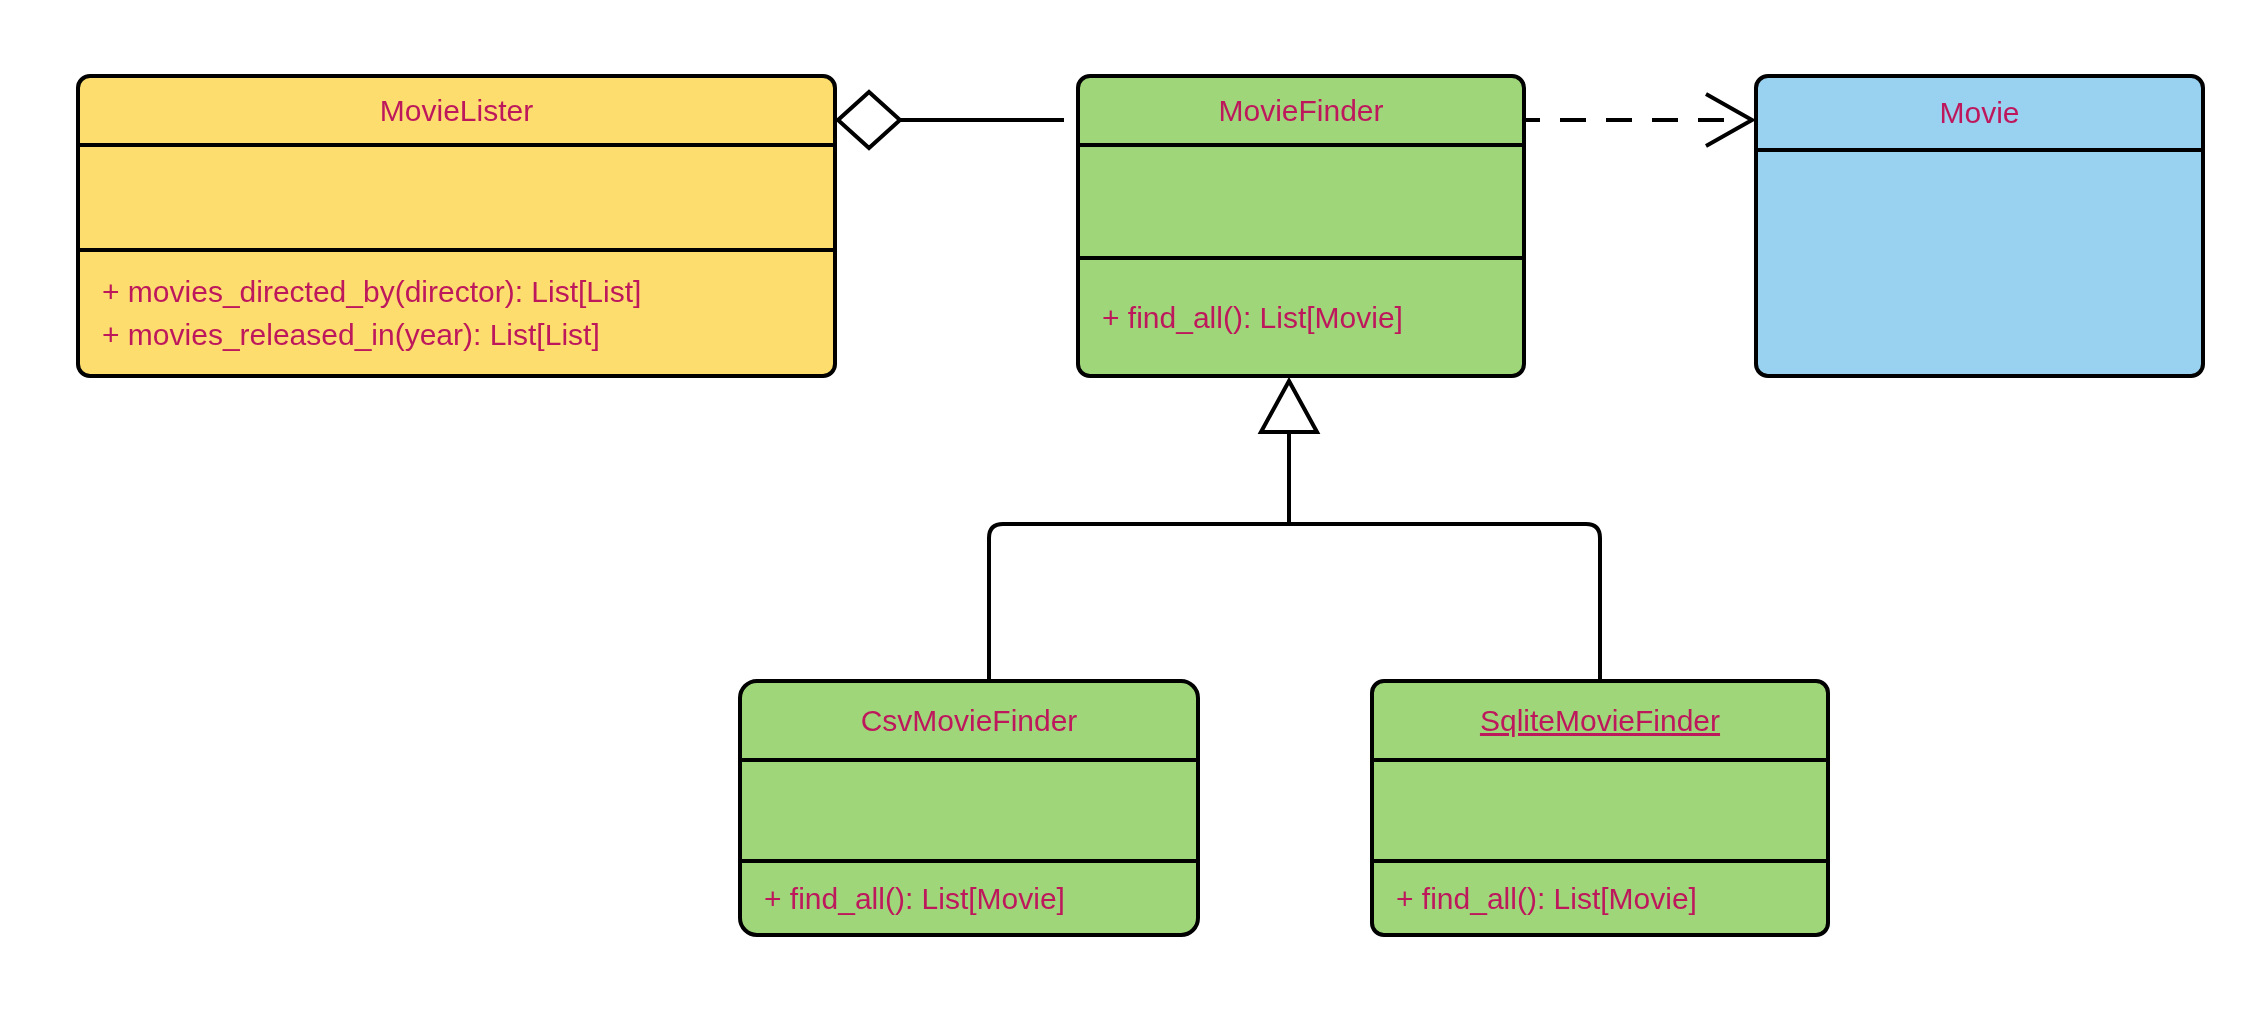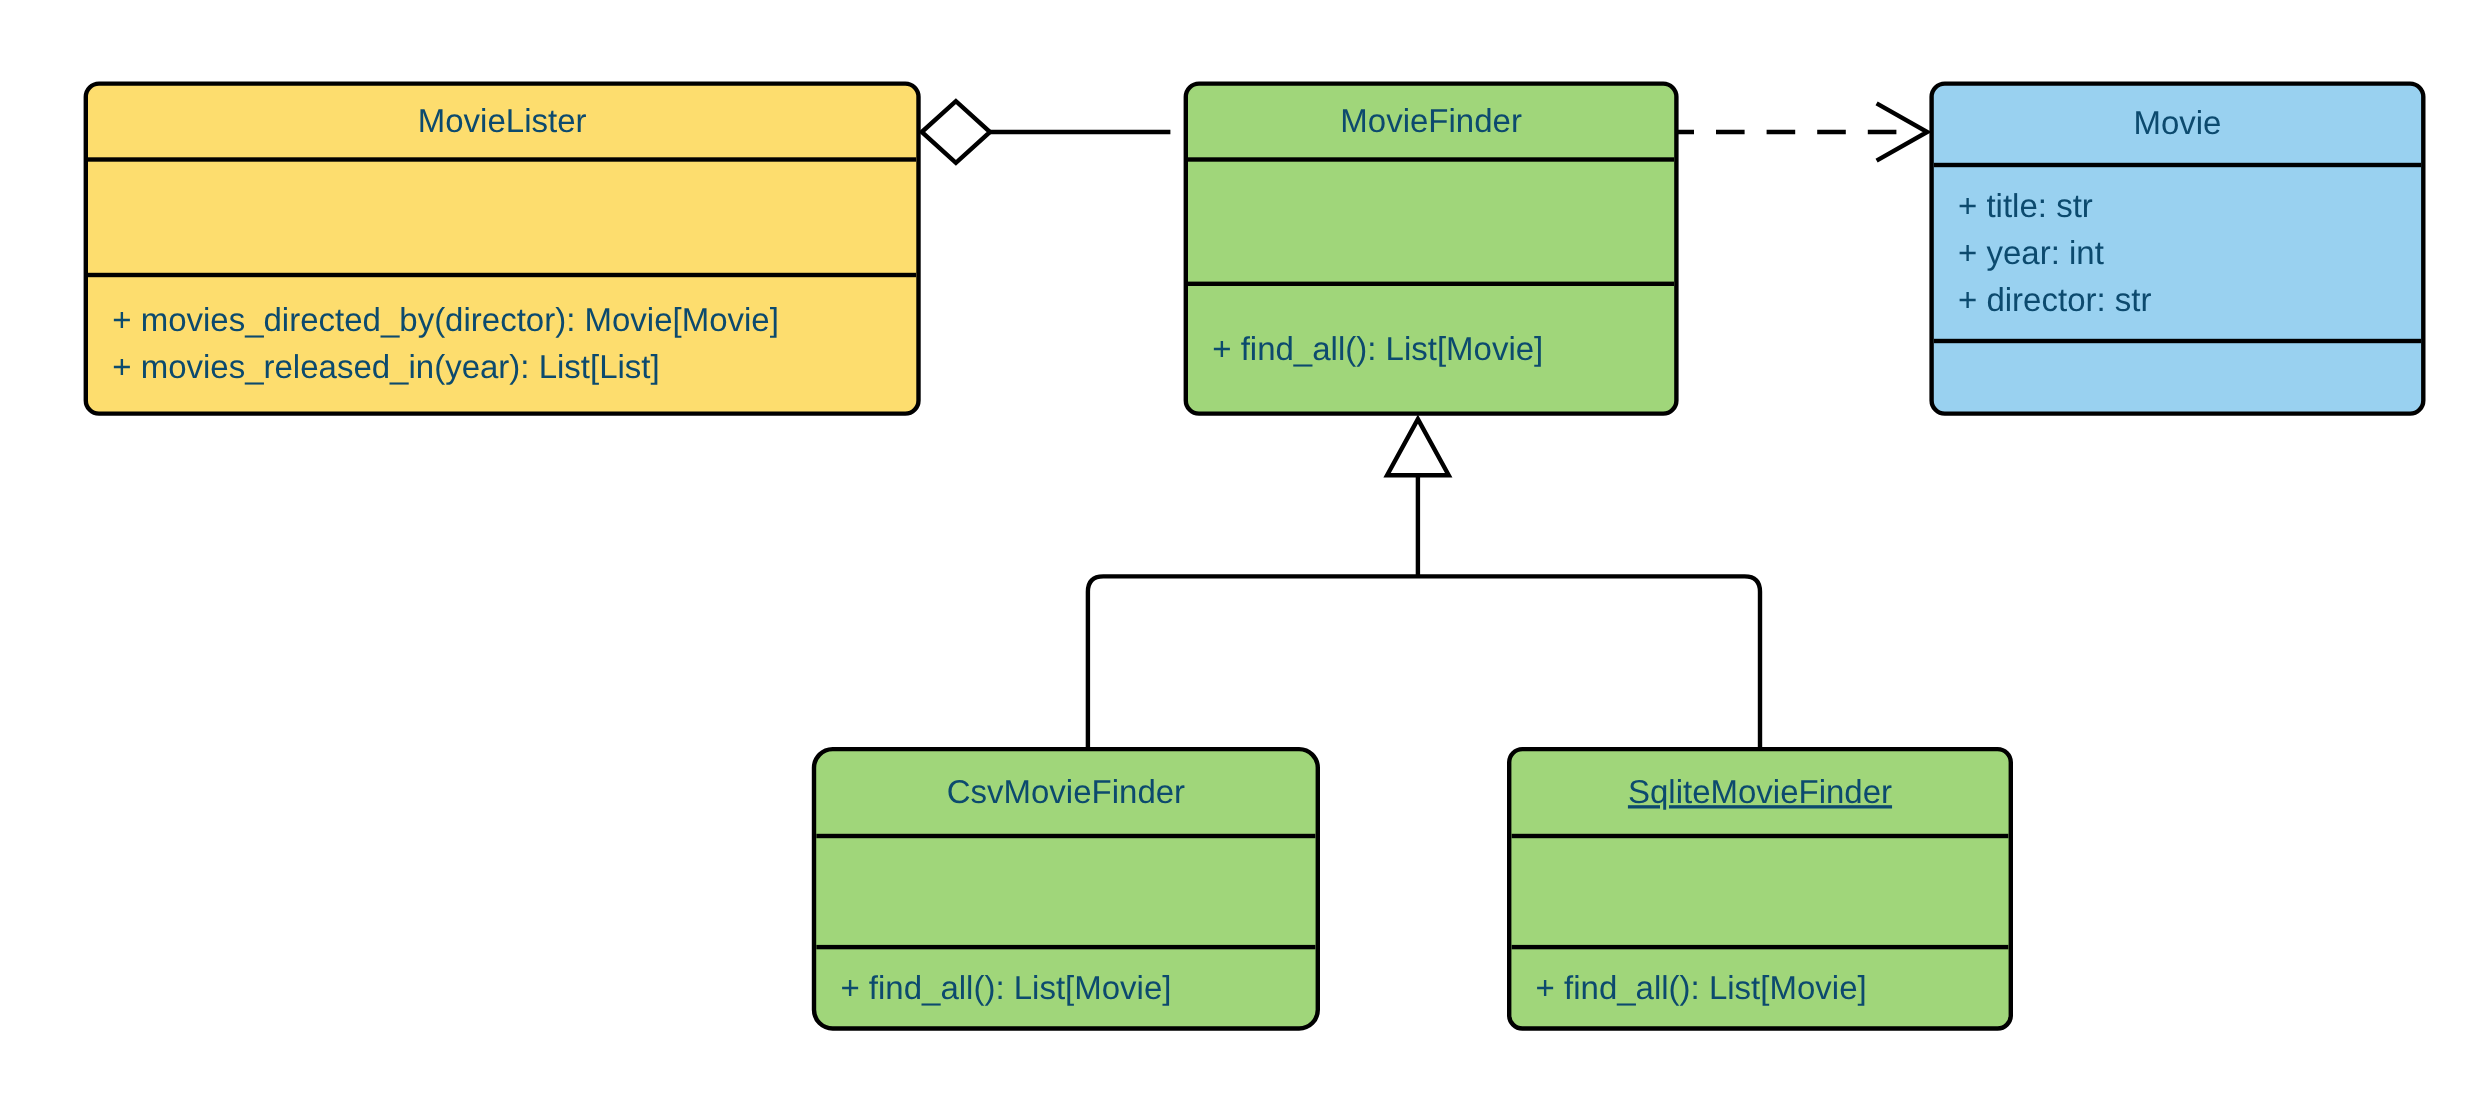--- a/index.html
+++ b/index.html
@@ -6,21 +6,21 @@
     margin: 0;
     padding: 0;
     background: #ffffff;
   }
   .canvas {
     position: relative;
     width: 2250px;
     height: 1011px;
     background: #ffffff;
     font-family: "Liberation Sans", "DejaVu Sans", sans-serif;
-    color: #0c4a6e;
+    color: #be185d;
     overflow: hidden;
   }
   .connectors {
     position: absolute;
     left: 0;
     top: 0;
     pointer-events: none;
   }
   .uml-class {
     position: absolute;
@@ -76,40 +76,35 @@
       <polygon points="1289,381 1261,432 1317,432" fill="#ffffff"></polygon>
       <line x1="1289" y1="432" x2="1289" y2="524"></line>
       <path d="M 989 679 L 989 538 Q 989 524 1003 524 L 1586 524 Q 1600 524 1600 538 L 1600 679"></path>
     </g>
   </svg>
 
   <div class="uml-class" style="left: 76px; top: 74px; width: 761px; height: 304px; background-color: rgb(253, 221, 110);">
     <div class="sec title divided" style="height:65px;">MovieLister</div>
     <div class="sec divided" style="height:101px;"></div>
     <div class="sec members grow">
-      <div class="member">+ movies_directed_by(director): Movie[Movie]</div>
+      <div class="member">+ movies_directed_by(director): List[List]</div>
       <div class="member">+ movies_released_in(year): List[List]</div>
     </div>
   </div>
 
   <div class="uml-class" style="left: 1076px; top: 74px; width: 450px; height: 304px; background-color: rgb(160, 214, 122);">
     <div class="sec title divided" style="height:65px;">MovieFinder</div>
     <div class="sec divided" style="height:109px;"></div>
     <div class="sec members grow">
       <div class="member">+ find_all(): List[Movie]</div>
     </div>
   </div>
 
   <div class="uml-class" style="left: 1754px; top: 74px; width: 451px; height: 304px; background-color: rgb(153, 209, 240);">
     <div class="sec title divided" style="height:70px;">Movie</div>
-    <div class="sec members divided" style="height:156px;">
-      <div class="member">+ title: str</div>
-      <div class="member">+ year: int</div>
-      <div class="member">+ director: str</div>
-    </div>
     <div class="sec grow"></div>
   </div>
 
   <div class="uml-class" style="left: 738px; top: 679px; width: 462px; height: 258px; background-color: rgb(160, 214, 122); border-radius: 19px;">
     <div class="sec title divided" style="height:75px;">CsvMovieFinder</div>
     <div class="sec divided" style="height:97px;"></div>
     <div class="sec members grow">
       <div class="member">+ find_all(): List[Movie]</div>
     </div>
   </div>

